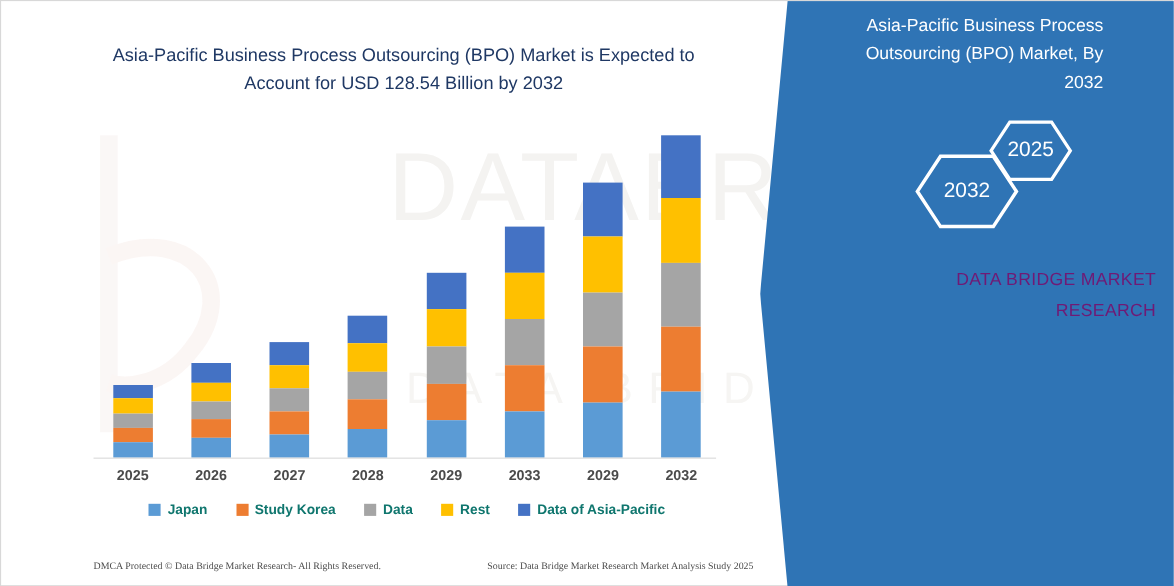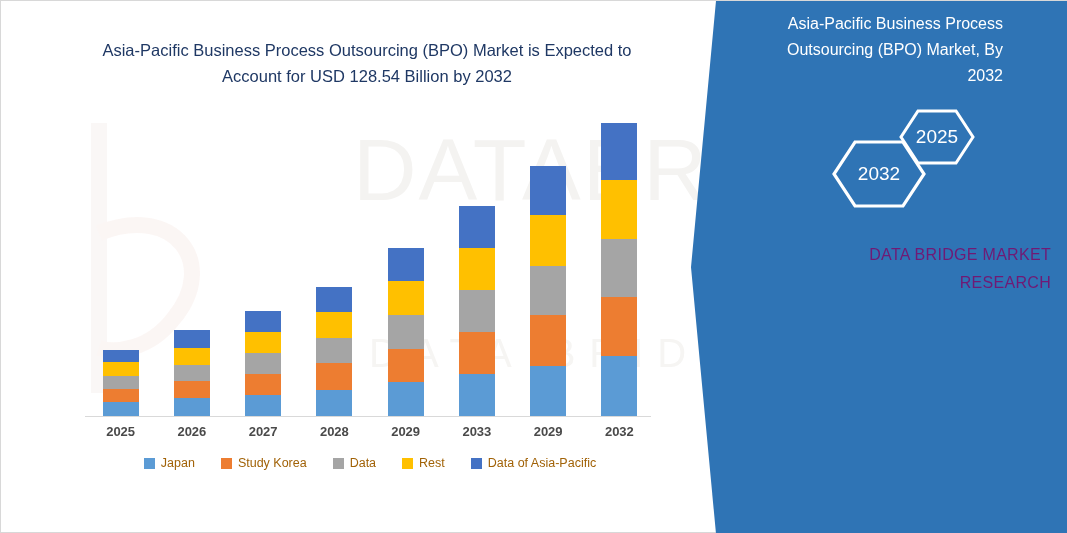--- a/index.html
+++ b/index.html
@@ -108,22 +108,22 @@
     width: 570px;
     display: flex;
     justify-content: center;
     align-items: center;
     gap: 26px;
   }
   .legend-item { display: flex; align-items: center; gap: 6px; }
   .legend-swatch { width: 11px; height: 11px; display: block; }
   .legend-label {
     font-size: 12.5px;
-    font-weight: normal;
-    color: #a16207;
+    font-weight: bold;
+    color: #0f766e;
     white-space: nowrap;
   }
 
   
   .footer {
     position: absolute;
     left: 84px; top: 508px;
     width: 600px;
     display: flex;
     justify-content: space-between;
@@ -294,20 +294,24 @@
       <div class="legend-item">
         <span class="legend-swatch" style="background: rgb(255, 192, 0);"></span>
         <span class="legend-label">Rest</span>
       </div>
       <div class="legend-item">
         <span class="legend-swatch" style="background: rgb(68, 114, 196);"></span>
         <span class="legend-label">Data of Asia-Pacific</span>
       </div>
     </div>
 
+  <div class="footer">
+    <span>DMCA Protected © Data Bridge Market Research-  All Rights Reserved.</span>
+    <span>Source: Data Bridge Market Research  Market Analysis Study 2025</span>
+  </div>
 
   <div class="panel"></div>
   <div class="panel-title">Asia-Pacific Business Process Outsourcing (BPO) Market, By 2032</div>
 
   <div class="hex hex-2032">
     <svg width="96" height="70" viewBox="0 0 96 70">
       <polygon points="24,3 72,3 93,35 72,67 24,67 3,35" fill="none" stroke="#ffffff" stroke-width="3.2"></polygon>
     </svg>
     <span class="hex-label">2032</span>
   </div>

